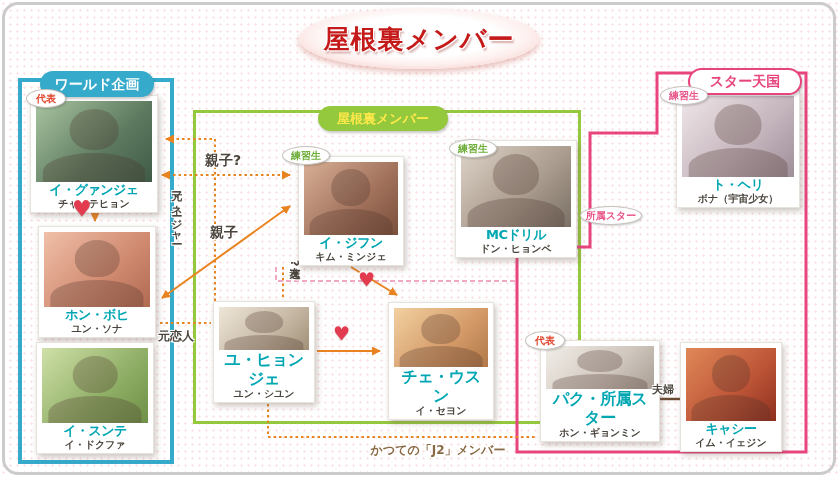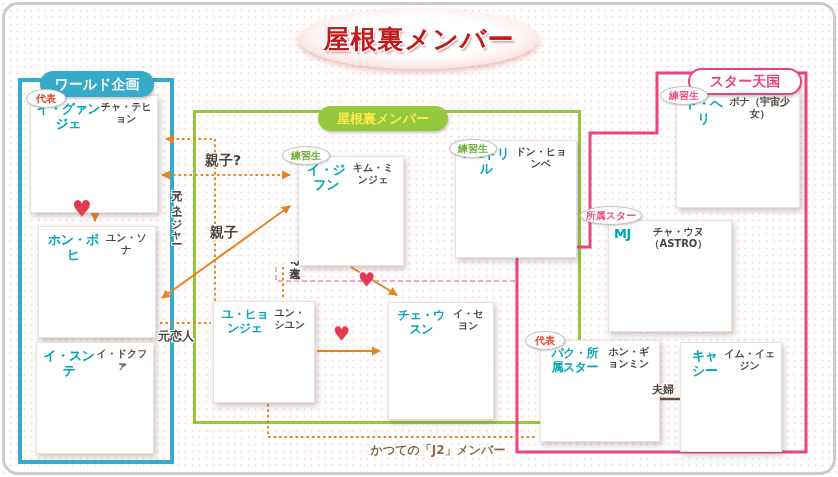--- a/index.html
+++ b/index.html
@@ -26,30 +26,30 @@
               background:var(--c-attic,#95c93d);color:#ffe94a;font-size:13px;}
   .pill-star{left:688px;top:60px;width:114px;height:27px;line-height:23px;border-radius:14px;
              background:#fff;border:2px solid var(--c-star,#e8457e);color:var(--c-star,#e8457e);font-size:14px;}
   .title{position:absolute;left:299px;top:9px;width:240px;height:60px;border-radius:50%;z-index:4;
          background:radial-gradient(ellipse 62% 64% at 50% 45%, #fff 52%, #fdf0ef 74%, #f5cfc9 100%);
          box-shadow:0 3px 6px rgba(193,84,72,.40);text-align:center;}
   .title span{display:block;line-height:60px;font-size:26px;font-weight:bold;letter-spacing:1px;
          color:var(--c-title,#c51a1a);
          text-shadow:-1px -1px 0 #fff,1px -1px 0 #fff,-1px 1px 0 #fff,1px 1px 0 #fff,2px 3px 2px rgba(140,30,20,.35);}
   .card{position:absolute;background:#fff;border:1px solid #e6e2dc;padding:5px 5px 2px;z-index:3;
-        box-shadow:2px 3px 6px rgba(120,100,90,.38);display:flex;flex-direction:row;}
+        box-shadow:2px 3px 6px rgba(120,100,90,.38);display:flex;flex-direction:column;}
   .photo{flex:1;position:relative;overflow:hidden;}
   .photo::before{content:"";position:absolute;left:50%;top:10%;transform:translateX(-50%);
         width:42%;height:50%;background:rgba(72,48,38,.28);border-radius:50% 50% 46% 46%;}
   .photo::after{content:"";position:absolute;left:50%;bottom:-10%;transform:translateX(-50%);
         width:88%;height:46%;background:rgba(72,48,38,.28);border-radius:50% 50% 0 0;}
   .cname{text-align:center;margin-top:1px;line-height:1.15;font-weight:bold;font-size:13px;
         color:var(--c-name,#00a7b3);letter-spacing:-.5px;
         text-shadow:-1px -1px 0 #fff,1px -1px 0 #fff,-1px 1px 0 #fff,1px 1px 0 #fff;}
-  .cname.sm{font-size:12px;}
+  .cname.sm{font-size:16px;}
   .aname{text-align:center;line-height:1.2;font-size:10px;color:#4a443c;font-weight:bold;}
   .badge{position:absolute;height:19px;line-height:17px;background:#fff;border:1px solid #c6c2bc;
         border-radius:50%;text-align:center;font-size:10px;font-weight:bold;z-index:5;
         box-shadow:1px 1px 2px rgba(0,0,0,.18);}
   .badge-red{color:#e0432a;}
   .badge-green{color:#6fae3a;}
   .badge-pink{color:#e8578a;}
   .heart{position:absolute;z-index:5;color:var(--c-heart,#e23b50);
         text-shadow:0 1px 1px rgba(120,0,0,.4), -1px -1px 0 #fff;}
   .rlabel{position:absolute;z-index:5;font-weight:bold;color:#4a443c;
@@ -126,25 +126,20 @@
   <div class="card" style="left:388px;top:302px;width:106px;height:118px">
     <div class="photo" style="background:linear-gradient(135deg,#f2d0a0 0%,#d49a68 60%,#b07848 100%)"></div>
     <div class="cname sm">チェ・ウスン</div>
     <div class="aname">イ・セヨン</div>
   </div>
   <div class="card" style="left:676px;top:90px;width:124px;height:118px">
     <div class="photo" style="background:linear-gradient(135deg,#efe6e8 0%,#c4b4bc 60%,#9e8e98 100%)"></div>
     <div class="cname">ト・ヘリ</div>
     <div class="aname">ボナ（宇宙少女）</div>
   </div>
-  <div class="card" style="left:608px;top:220px;width:124px;height:112px">
-    <div class="photo" style="background:linear-gradient(135deg,#f0c888 0%,#c89048 60%,#936628 100%)"></div>
-    <div class="cname">MJ</div>
-    <div class="aname">チャ・ウヌ（ASTRO）</div>
-  </div>
   <div class="card" style="left:540px;top:340px;width:120px;height:102px">
     <div class="photo" style="background:linear-gradient(135deg,#f2eee8 0%,#cfc6bd 60%,#a89e94 100%)"></div>
     <div class="cname sm">パク・所属スター</div>
     <div class="aname">ホン・ギョンミン</div>
   </div>
   <div class="card" style="left:680px;top:342px;width:102px;height:110px">
     <div class="photo" style="background:linear-gradient(135deg,#e08858 0%,#bc5436 60%,#8e3020 100%)"></div>
     <div class="cname">キャシー</div>
     <div class="aname">イム・イェジン</div>
   </div>

